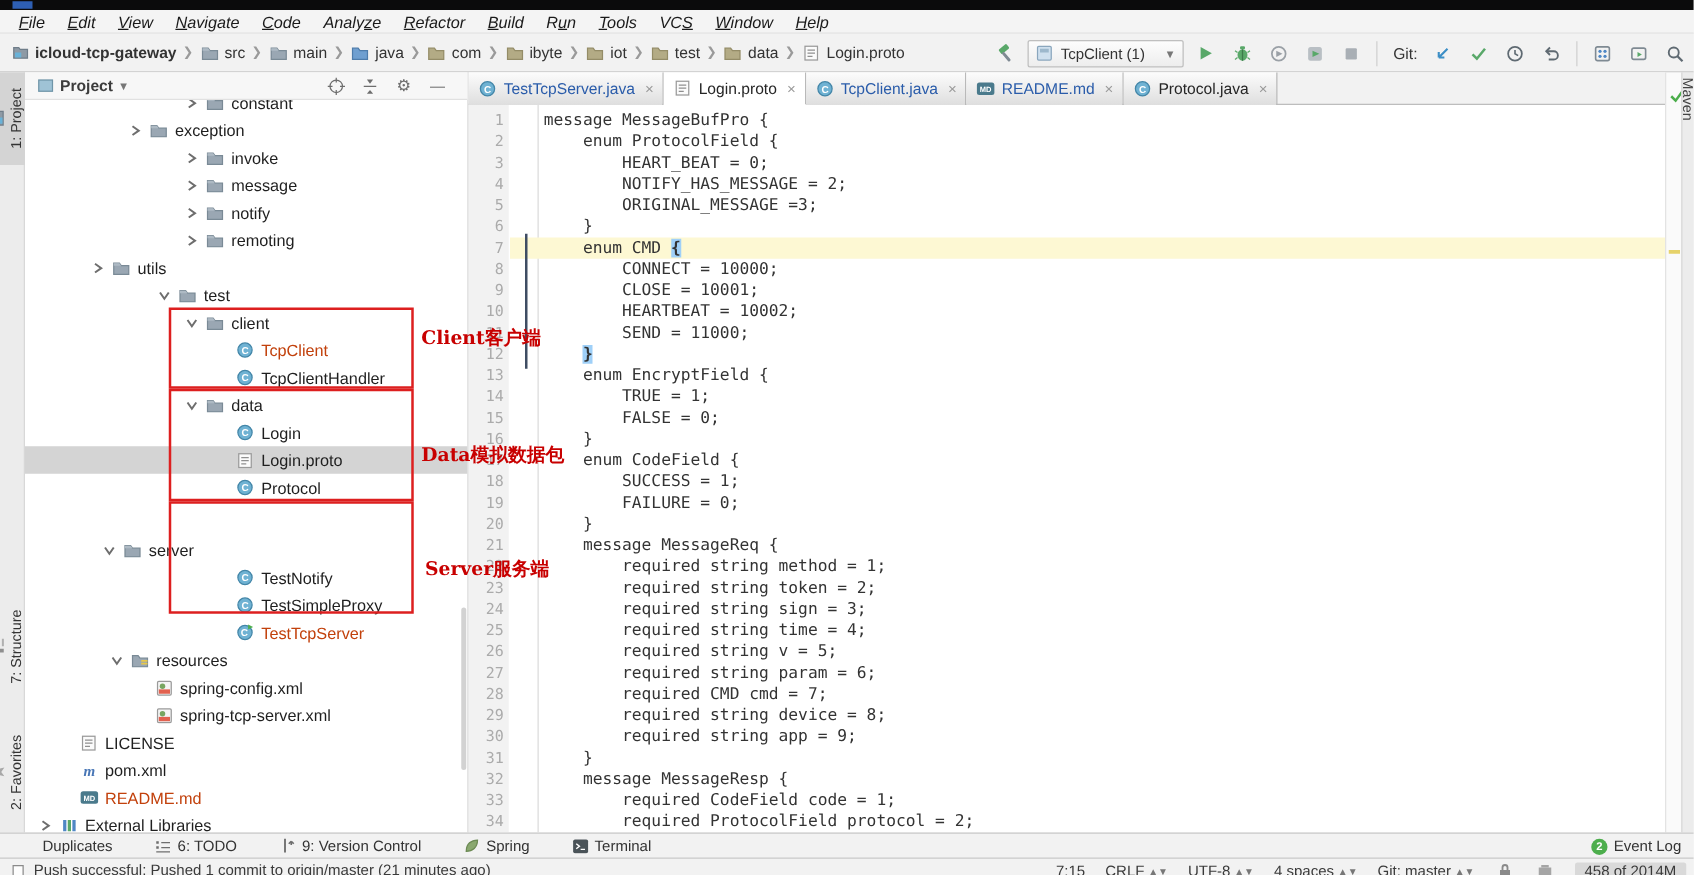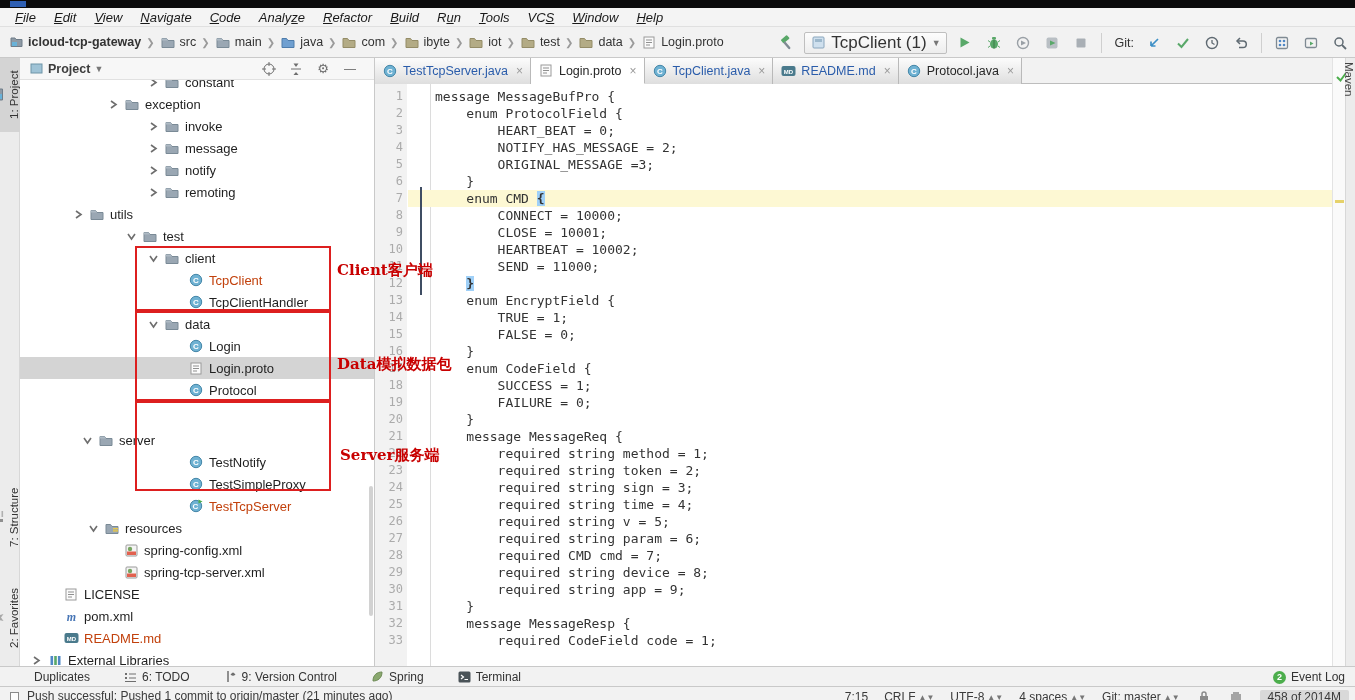--- a/index.html
+++ b/index.html
@@ -20,21 +20,21 @@
   
   #toolbar { position:absolute; left:0; top:27px; width:1355px; height:31px; background:#f2f2f2; border-bottom:1px solid #c9c9c9; display:flex; align-items:center; }
   #breadcrumbs { display:flex; align-items:center; padding-left:8px; white-space:nowrap; }
   .crumb { display:flex; align-items:center; gap:4px; font-size:12.5px; color:#333; }
   .crumb.bold .crumb-label { font-weight:bold; }
   .crumb-sep { color:#9a9a9a; font-size:10px; margin:0 5px; }
   #toolbar-actions { position:absolute; right:4px; top:0; height:31px; display:flex; align-items:center; gap:7px; }
   .tb-btn { width:22px; height:22px; display:flex; align-items:center; justify-content:center; border-radius:3px; }
   .tb-sep { width:1px; height:20px; background:#cfcfcf; margin:0 2px; }
   #run-config { height:22px; border:1px solid #bfbfbf; background:linear-gradient(#fdfdfd,#ededed); border-radius:2px; display:flex; align-items:center; padding:0 5px; gap:5px; min-width:125px; }
-  #run-config .cfg-label { font-size:17px; color:#333; }
+  #run-config .cfg-label { font-size:12px; color:#333; }
   #run-config .chev { color:#777; font-size:9px; margin-left:auto; }
   #git-label { font-size:12.5px; color:#333; margin:0 2px 0 4px; }
 
   
   #leftstrip { position:absolute; left:0; top:58px; width:20px; height:608px; background:#ececec; border-right:1px solid #d8d8d8; }
   .strip-item { position:absolute; left:0; width:20px; display:flex; flex-direction:column; align-items:center; gap:3px; padding:4px 0; writing-mode:vertical-lr; transform:rotate(180deg); font-size:11.5px; color:#333; }
   .strip-item .icn { transform:rotate(90deg); width:14px; height:14px; }
   .strip-item.active { background:#d4d4d4; }
 
   #project-panel { position:absolute; left:20px; top:58px; width:355px; height:608px; background:#ffffff; border-right:1px solid #c9c9c9; }
@@ -416,21 +416,21 @@
             </svg>
           </span>
           <span class="icn">
             <svg width="14" height="12">
               <path d="M1 2.5 h4.5 l1.5 2 H13 v7 H1 Z" fill="#9aa7b3" stroke="#7a8a96"></path>
               <path d="M1 2.5 h4.5 l1.5 2 H1 Z" fill="#aebac4"></path>
             </svg>
           </span>
           <span class="lbl">constant</span>
         </div>
-        <div class="tree-row" style="padding-left: 85px;">
+        <div class="tree-row" style="padding-left: 64px; margin-left: 16px;">
           <span class="chev">
             <svg width="9" height="9">
               <polyline points="2,1 7,4.5 2,8" fill="none" stroke="#6e6e6e" stroke-width="1.6"></polyline>
             </svg>
           </span>
           <span class="icn">
             <svg width="14" height="12">
               <path d="M1 2.5 h4.5 l1.5 2 H13 v7 H1 Z" fill="#9aa7b3" stroke="#7a8a96"></path>
               <path d="M1 2.5 h4.5 l1.5 2 H1 Z" fill="#aebac4"></path>
             </svg>
@@ -817,20 +817,21 @@
         <div class="code-line"><span class="ln">24</span><span class="code-text">        required string sign = 3;</span></div>
         <div class="code-line"><span class="ln">25</span><span class="code-text">        required string time = 4;</span></div>
         <div class="code-line"><span class="ln">26</span><span class="code-text">        required string v = 5;</span></div>
         <div class="code-line"><span class="ln">27</span><span class="code-text">        required string param = 6;</span></div>
         <div class="code-line"><span class="ln">28</span><span class="code-text">        required CMD cmd = 7;</span></div>
         <div class="code-line"><span class="ln">29</span><span class="code-text">        required string device = 8;</span></div>
         <div class="code-line"><span class="ln">30</span><span class="code-text">        required string app = 9;</span></div>
         <div class="code-line"><span class="ln">31</span><span class="code-text">    }</span></div>
         <div class="code-line"><span class="ln">32</span><span class="code-text">    message MessageResp {</span></div>
         <div class="code-line"><span class="ln">33</span><span class="code-text">        required CodeField code = 1;</span></div>
+        <div class="code-line"><span class="ln">34</span><span class="code-text">        required ProtocolField protocol = 2;</span></div>
       </div>
   </div>
 </div>
 
 <div id="editor-scrollbar">
   <span id="insp-ok" class="icn">
       <svg width="13" height="13">
         <path d="M2 7 L5.5 10.5 L11 3" fill="none" stroke="#4cae4c" stroke-width="2"></path>
       </svg>
     </span>

